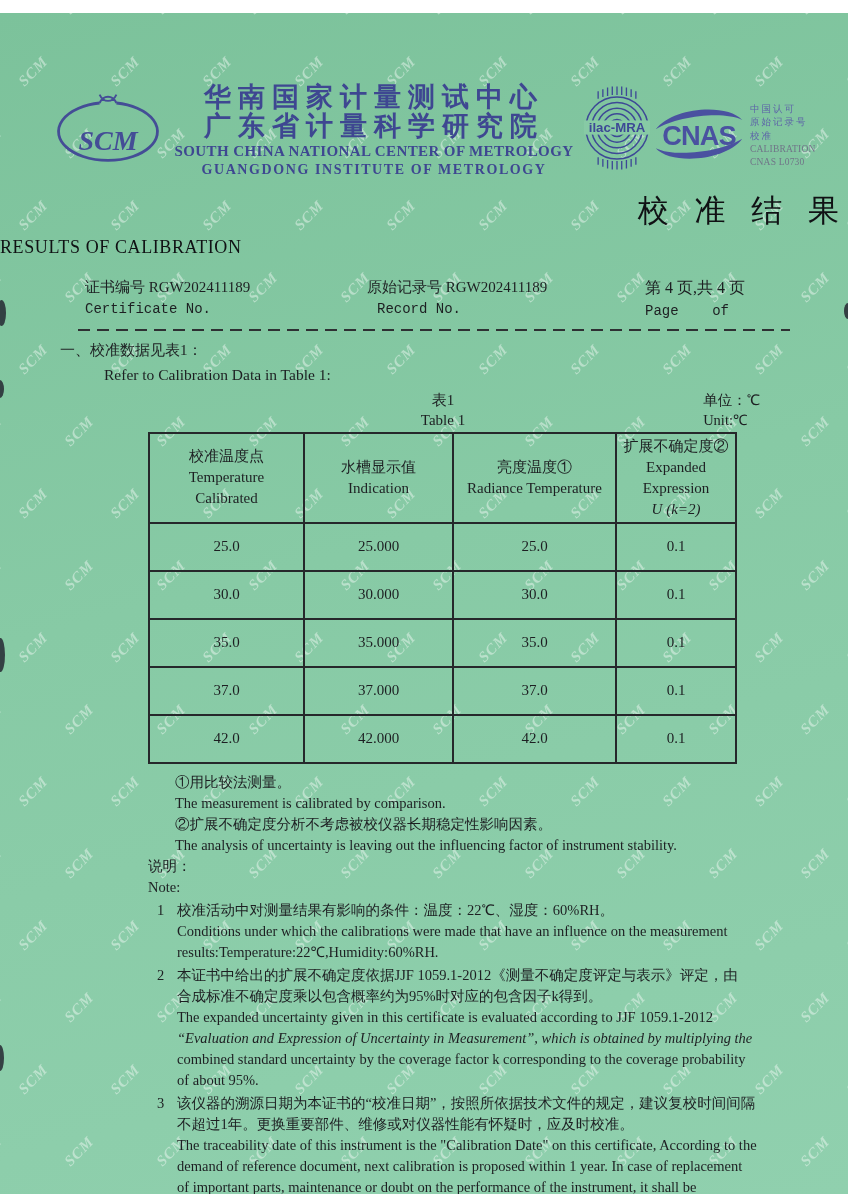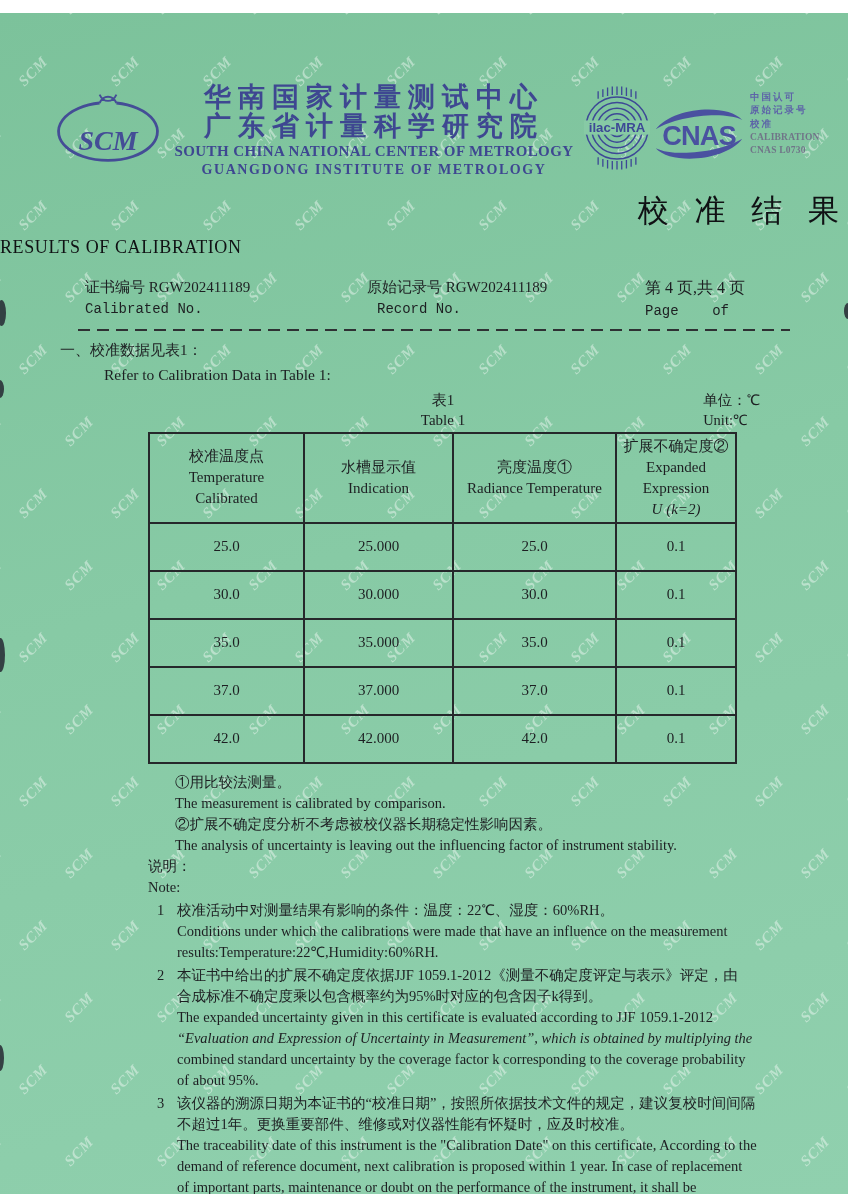--- a/index.html
+++ b/index.html
@@ -23,21 +23,21 @@
 
   
   .hdr{display:flex;align-items:flex-start;margin:70px 28px 0 52px;}
   .scm-logo{flex:0 0 auto;margin-top:8px;}
   .org{flex:1 1 auto;text-align:center;margin:0 4px;line-height:1.06;}
   .org-cn{font-size:27px;font-weight:700;letter-spacing:7px;color:#3e4791;white-space:nowrap;}
   .org-en1{font-size:15px;font-weight:700;letter-spacing:.4px;color:#3e4791;margin-top:4px;white-space:nowrap;}
   .org-en2{font-size:14px;font-weight:700;letter-spacing:1.6px;color:#3e4791;margin-top:3px;white-space:nowrap;}
   .ilac{flex:0 0 auto;margin:2px 2px 0 0;}
   .cnas{flex:0 0 auto;margin-top:20px;}
-  .acc{flex:0 0 auto;width:70px;margin:8px 0 0 4px;line-height:1.4;font-weight:bold;}
+  .acc{flex:0 0 auto;width:70px;margin:20px 0 0 4px;line-height:1.4;}
   .acc-cn{font-size:9.5px;color:#5d64a8;letter-spacing:2px;}
   .acc-en{font-size:9.5px;color:#707588;letter-spacing:.2px;}
 
   
   .title-cn{margin-top:12px;text-align:right;font-size:31px;letter-spacing:9px;color:#101114;}
   .title-en{text-align:left;font-size:18px;letter-spacing:.6px;color:#101114;margin-top:5px;}
 
   
   .cert{display:flex;margin:20px 0 0 85px;}
   .cert .c1{width:282px;}
@@ -292,21 +292,21 @@
           <div class="acc-en">CNAS L0730</div>
         </div>
     </div>
 
     <div class="title-cn">校 准 结 果</div>
     <div class="title-en">RESULTS OF CALIBRATION</div>
 
     <div class="cert">
       <div class="c1">
         <div class="cert-cn">证书编号 RGW202411189</div>
-        <div class="cert-mono">Calibrated No.</div>
+        <div class="cert-mono">Certificate No.</div>
       </div>
       <div class="c2">
         <div class="cert-cn">原始记录号 RGW202411189</div>
         <div class="cert-mono" style="margin-left:10px;">Record No.</div>
       </div>
       <div class="c3">
         <div class="cert-cn" style="font-size:16px;">第 4 页,共 4 页</div>
         <div class="cert-mono">Page    of</div>
       </div>
     </div>

